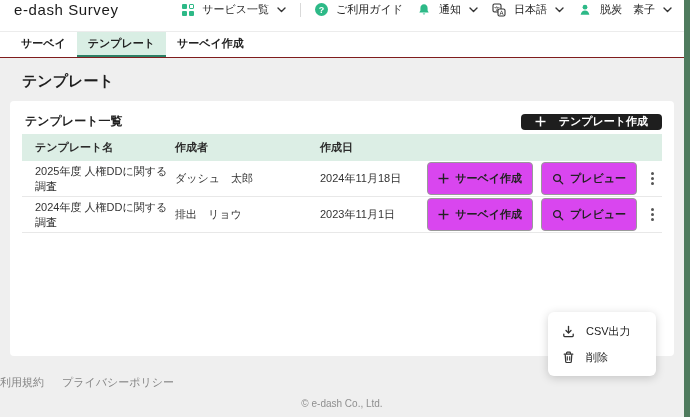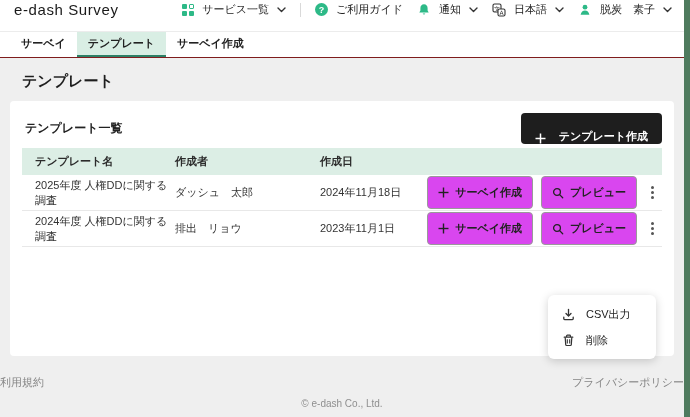--- a/index.html
+++ b/index.html
@@ -24,41 +24,41 @@
   .tabbar { height:26px; background:#fff; border-bottom:1px solid #7f1d1d; display:flex; align-items:stretch; padding-left:10px; flex:0 0 26px; }
   .tab { display:flex; align-items:center; padding:0 11px; font-size:11px; font-weight:bold; color:#222; cursor:pointer; border-bottom:2px solid transparent; }
   .tab.active { background:#d9eee4; border-bottom-color:#2e8066; }
 
   
   .content { flex:1; position:relative; padding:10px 10px 0 10px; }
   .page-title { font-size:15px; font-weight:bold; color:#1d1d1d; margin:4px 0 10px 12px; }
   .panel { background:#fff; border-radius:4px; min-height:255px; padding:12px; }
   .panel-head { display:flex; align-items:center; justify-content:space-between; margin-bottom:4px; }
   .panel-heading { font-size:12px; font-weight:bold; color:#222; margin-left:3px; }
-  .btn-dark { display:flex; align-items:flex-end; gap:13px; background:#1e1e1e; color:#fff; border:none; border-radius:4px; height:31px; padding:0 14px; font-size:11px; font-weight:bold; cursor:pointer; font-family:inherit; }
+  .btn-dark { display:flex; align-items:center; gap:13px; background:#1e1e1e; color:#fff; border:none; border-radius:4px; height:16px; padding:0 14px; font-size:11px; font-weight:bold; cursor:pointer; font-family:inherit; }
 
   
   .table { width:100%; }
   .thead { display:flex; align-items:center; background:#dceee5; height:27px; font-size:11px; font-weight:bold; color:#2b2b2b; padding-left:13px; }
   .trow { display:flex; align-items:center; height:36px; border-bottom:1px solid #e8e8e8; font-size:11px; color:#333; padding-left:13px; background:#fff; }
   .col-name { width:140px; flex:0 0 140px; }
   .col-creator { width:145px; flex:0 0 145px; }
   .col-date { flex:1; min-width:0; }
   .row-actions { display:flex; align-items:center; gap:8px; padding-right:2px; }
   .btn-outline { display:flex; align-items:center; gap:6px; background:#d946ef; border:1px solid #9a9a9a; border-radius:4px; height:33px; padding:0 10px; font-size:11px; font-weight:bold; color:#222; cursor:pointer; font-family:inherit; white-space:nowrap; }
   .kebab { display:flex; flex-direction:column; gap:2px; padding:4px 6px; cursor:pointer; }
   .kebab i { width:3px; height:3px; border-radius:50%; background:#555; }
 
   
-  .context-menu { position:absolute; left:548px; top:237px; width:108px; background:#fff; border-radius:6px; box-shadow:0 2px 10px rgba(0,0,0,.18); padding:6px 0; z-index:5; }
+  .context-menu { position:absolute; left:548px; top:254px; width:108px; background:#fff; border-radius:6px; box-shadow:0 2px 10px rgba(0,0,0,.18); padding:6px 0; z-index:5; }
   .menu-item { display:flex; align-items:center; gap:11px; height:26px; padding:0 14px; font-size:11px; color:#222; cursor:pointer; }
 
   
   .footer { text-align:center; padding:12px 0 8px 0; flex:0 0 auto; }
-  .footer-links { display:flex; justify-content:space-between; gap:18px; font-size:11px; color:#858585; margin-bottom:8px; }
+  .footer-links { display:flex; justify-content:flex-start; gap:18px; font-size:11px; color:#858585; margin-bottom:8px; }
   .footer-links span { cursor:pointer; }
   .copyright { font-size:10px; color:#8f8f8f; }
 
   svg { display:block; }
 </style>
 </head>
 <body>
 
 <div class="screen">
   <div class="app-main">

